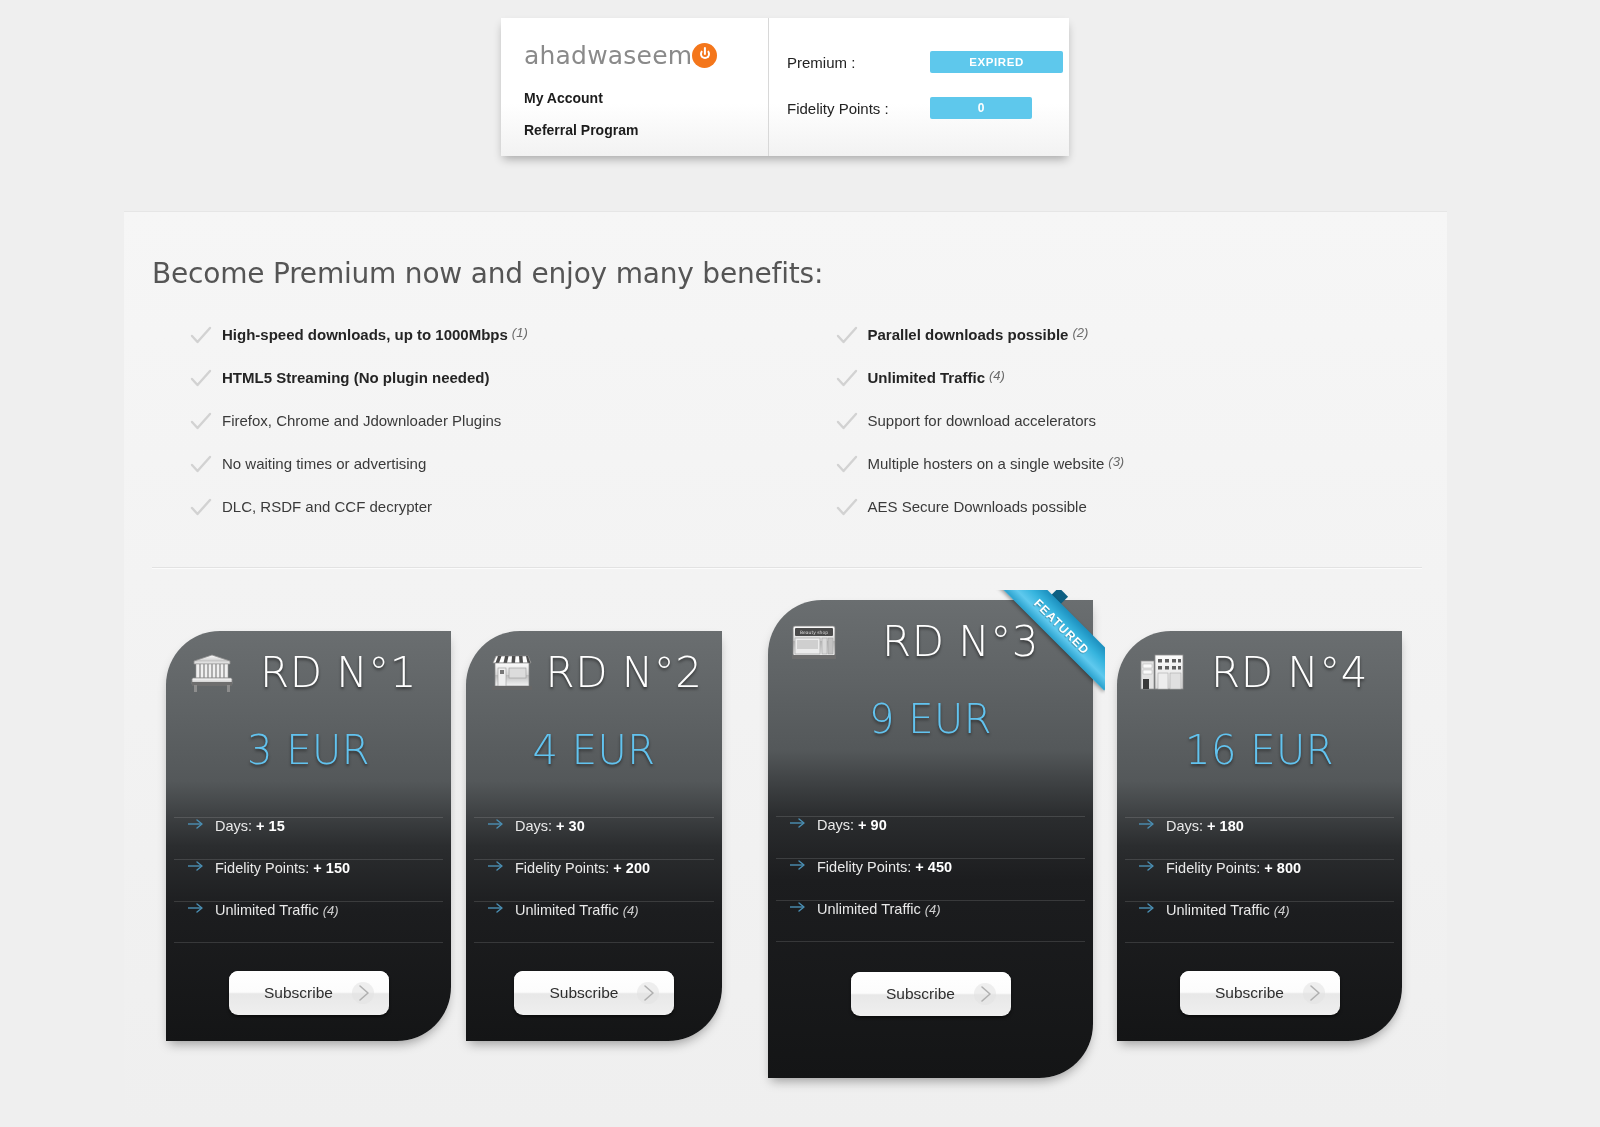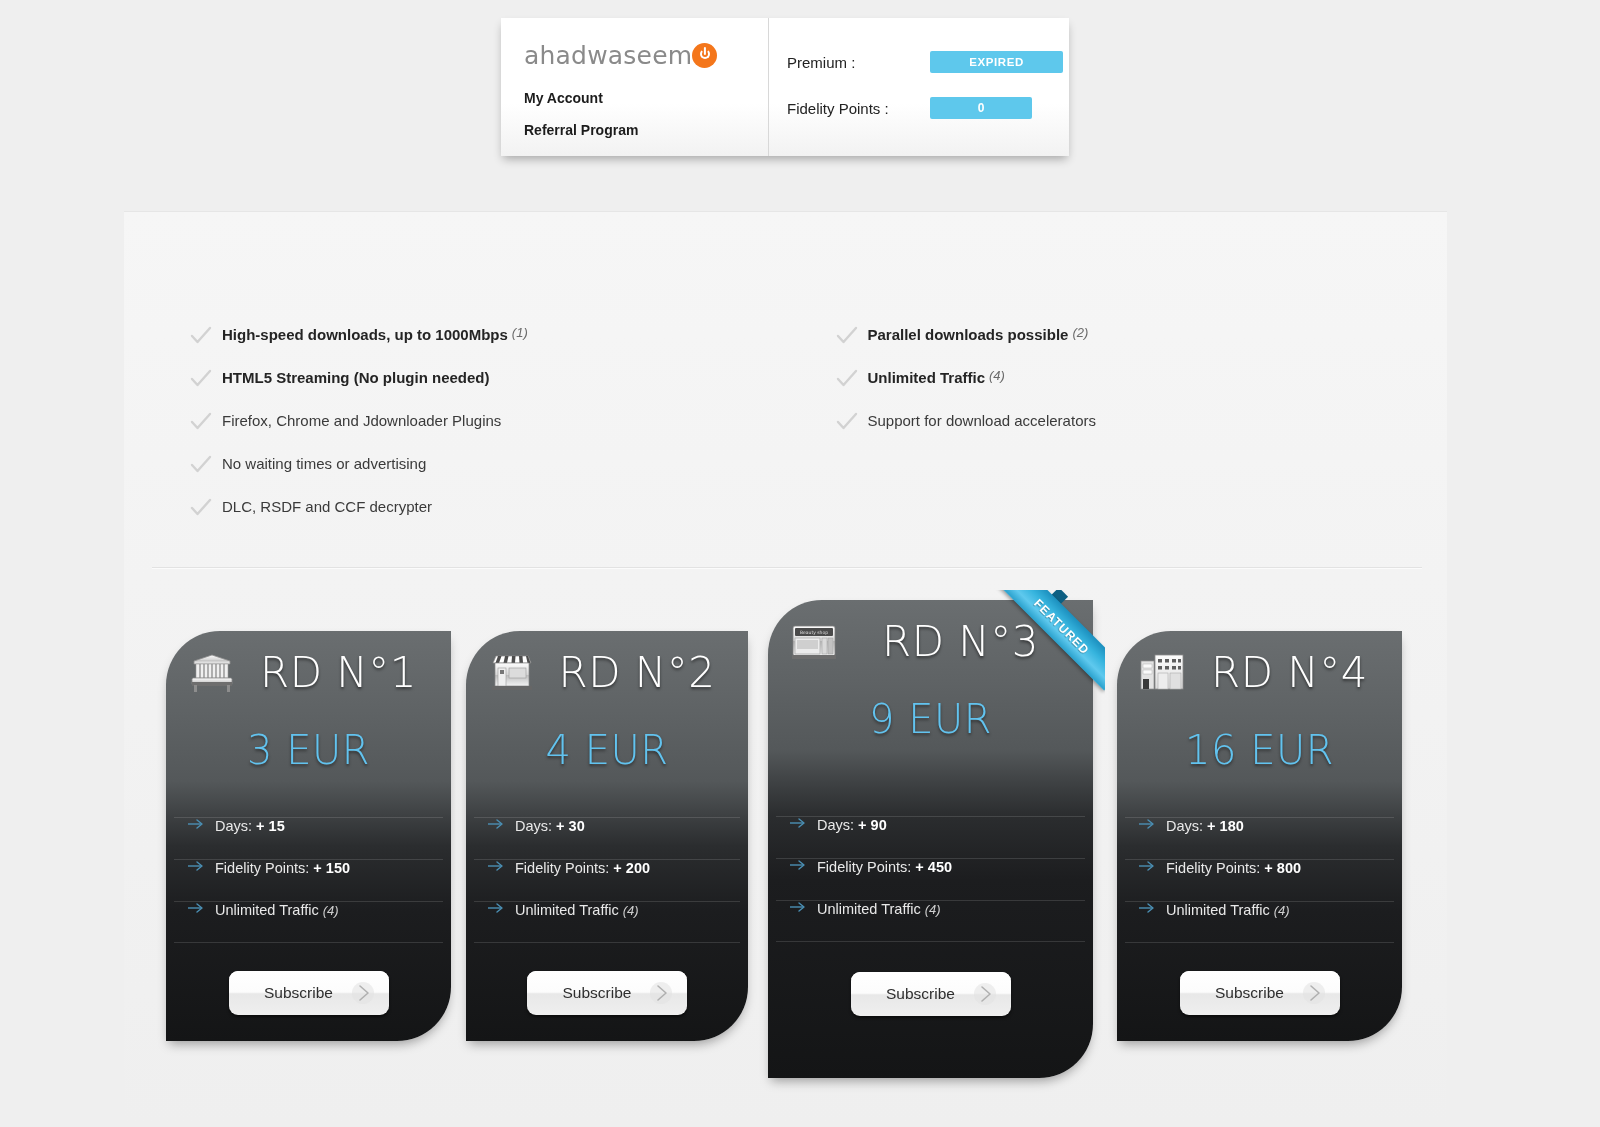--- a/index.html
+++ b/index.html
@@ -370,20 +370,21 @@
       <div class="badge expired">EXPIRED</div>
     </div>
     <div class="stat-row">
       <div class="stat-label">Fidelity Points :</div>
       <div class="badge points">0</div>
     </div>
   </div>
 </div>
 
 <div class="main-card">
+  <div class="main-title">Become Premium now and enjoy many benefits:</div>
 
   <div class="benefits">
     <div class="ben-col left" id="ben-left">
         <div class="ben-item bold">
           <span class="check-icon">
             <svg width="22" height="20" viewBox="0 0 22 20">
               <path d="M2 10 L7.5 16 L20 2" fill="none" stroke="#d2d2d2" stroke-width="2.4" stroke-linecap="round" stroke-linejoin="round"></path>
             </svg>
           </span>
           <span class="ben-text">High-speed downloads, up to 1000Mbps</span>
@@ -441,20 +442,37 @@
           <span class="ben-text">Unlimited Traffic</span>
           <span class="ben-note">(4)</span>
         </div>
         <div class="ben-item">
           <span class="check-icon">
             <svg width="22" height="20" viewBox="0 0 22 20">
               <path d="M2 10 L7.5 16 L20 2" fill="none" stroke="#d2d2d2" stroke-width="2.4" stroke-linecap="round" stroke-linejoin="round"></path>
             </svg>
           </span>
           <span class="ben-text">Support for download accelerators</span>
+        </div>
+        <div class="ben-item">
+          <span class="check-icon">
+            <svg width="22" height="20" viewBox="0 0 22 20">
+              <path d="M2 10 L7.5 16 L20 2" fill="none" stroke="#d2d2d2" stroke-width="2.4" stroke-linecap="round" stroke-linejoin="round"></path>
+            </svg>
+          </span>
+          <span class="ben-text">Multiple hosters on a single website</span>
+          <span class="ben-note">(3)</span>
+        </div>
+        <div class="ben-item">
+          <span class="check-icon">
+            <svg width="22" height="20" viewBox="0 0 22 20">
+              <path d="M2 10 L7.5 16 L20 2" fill="none" stroke="#d2d2d2" stroke-width="2.4" stroke-linecap="round" stroke-linejoin="round"></path>
+            </svg>
+          </span>
+          <span class="ben-text">AES Secure Downloads possible</span>
         </div>
       </div>
   </div>
 
   <div class="divider"></div>
 </div>
 
 <div class="cards" id="cards-root">
     <div class="pcard" style="left:166px;top:631px;width:285px;height:410px;">
       <div class="inner">
@@ -524,21 +542,21 @@
             <span class="subscribe-chev">
               <svg width="24" height="24" viewBox="0 0 24 24">
                 <circle cx="12" cy="12" r="11" fill="#e2e2e2" opacity="0.55"></circle>
                 <path d="M9 5 L17 12 L9 19" fill="none" stroke="#b0b0b0" stroke-width="1.6" stroke-linecap="round" stroke-linejoin="round"></path>
               </svg>
             </span>
           </button>
         </div>
       </div>
     </div>
-    <div class="pcard" style="left:466px;top:631px;width:282px;height:410px;">
+    <div class="pcard" style="left:466px;top:631px;width:256px;height:410px;">
       <div class="inner">
         <div class="pc-head">
           <span class="pc-icon">
             <svg width="52" height="46" viewBox="0 0 52 46">
               <defs>
                 <linearGradient id="mstorefront-icon" x1="0" y1="0" x2="0" y2="1">
                   <stop offset="0%" stop-color="#fdfdfd"></stop>
                   <stop offset="50%" stop-color="#d8d8d8"></stop>
                   <stop offset="51%" stop-color="#bcbcbc"></stop>
                   <stop offset="100%" stop-color="#f2f2f2"></stop>

